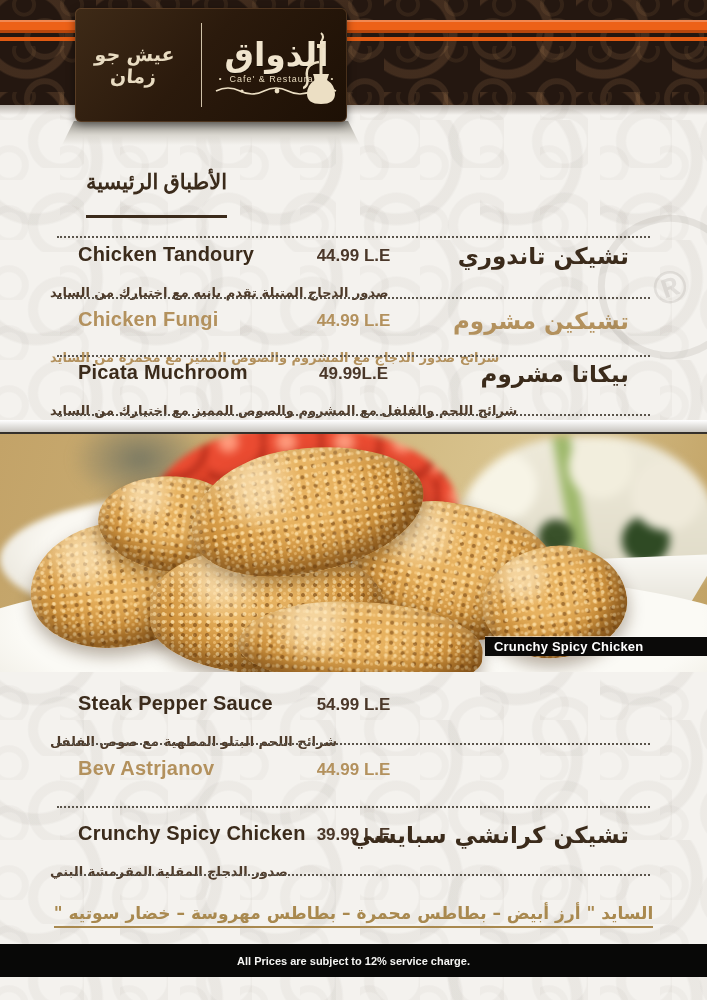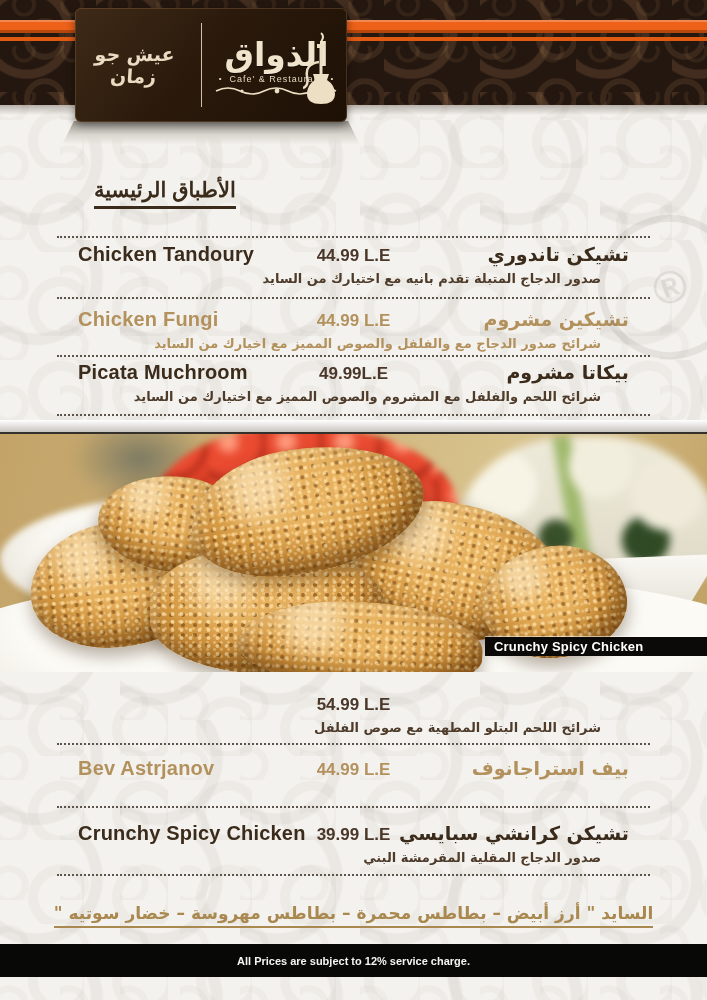--- a/index.html
+++ b/index.html
@@ -38,30 +38,30 @@
   .logo-block{flex:1;display:flex;flex-direction:column;align-items:center;position:relative;padding-top:4px;}
   .logo-ar{color:#f0e4cd;font-family:"DejaVu Sans",sans-serif;font-size:33px;font-weight:bold;
     line-height:34px;direction:rtl;letter-spacing:1px;text-shadow:0 1px 0 rgba(0,0,0,.5);text-align:right;}
   .hookah{position:absolute;right:10px;top:-2px;}
   .logo-sub{color:#e7dabd;font-size:9px;letter-spacing:1px;margin-top:2px;display:flex;align-items:center;gap:7px;}
   .orn-dot{font-size:8px;}
   .flourish{margin-top:1px;}
   
   .titles{position:absolute;left:78px;top:162px;width:551px;display:flex;justify-content:space-between;align-items:flex-end;}
   .title-en{margin:0;font-size:24px;font-weight:bold;color:#3b2b1b;border-bottom:3px solid #3b2b1b;padding-bottom:4px;}
-  .title-ar{margin:16px;font-size:21px;font-weight:bold;color:#3b2b1b;border-bottom:3px solid #3b2b1b;
-    padding-bottom:4px;direction:rtl;font-family:Liberation Sans, sans-serif;}
+  .title-ar{margin:8px;font-size:21px;font-weight:bold;color:#3b2b1b;border-bottom:3px solid #3b2b1b;
+    padding-bottom:20px;direction:rtl;font-family:Liberation Serif, serif;}
   
   .rule{position:absolute;left:57px;right:57px;border-top:2px dotted #5a544b;height:0;}
   .item{position:absolute;left:78px;width:551px;}
   .item .row{position:relative;height:26px;}
   .nm{position:absolute;left:0;top:0;font-size:20px;font-weight:bold;letter-spacing:0.2px;}
   .pr{position:absolute;left:50%;transform:translateX(-50%);top:3px;font-size:17px;font-weight:bold;}
-  .arname{position:absolute;right:0;top:0;font-size:19px;font-weight:bold;direction:rtl;font-family:"DejaVu Sans",sans-serif;}
-  .desc{margin-top:2px;text-align:right;transform:translateX(-28px);font-size:13px;font-weight:bold;
+  .arname{position:absolute;right:0;top:0;font-size:23px;font-weight:bold;direction:rtl;font-family:"DejaVu Sans",sans-serif;}
+  .desc{margin-top:16px;text-align:left;transform:translateX(-28px);font-size:13px;font-weight:bold;
     direction:rtl;font-family:"DejaVu Sans",sans-serif;}
   .ink .nm,.ink .arname{color:#3b2b1b;}
   .ink .pr{color:#4a3729;}
   .ink .desc{color:#4e3b2a;}
   .tan .nm,.tan .arname,.tan .pr,.tan .desc{color:#b3915d;}
   
   .photo-bevel{position:absolute;left:0;top:420px;width:707px;height:12px;
     background:linear-gradient(#ffffff,#c7c4be);border-bottom:2px solid #34302b;}
   .photo{position:absolute;left:0;top:434px;width:707px;height:238px;overflow:hidden;
     background:linear-gradient(105deg,#c3a368 0%, #cbb076 35%, #d9c48f 68%, #c0a062 100%);}
@@ -179,21 +179,21 @@
     </div>
     <div class="desc">صدور الدجاج المتبلة تقدم بانيه مع اختيارك من السايد</div>
   </div>
   <div class="rule" style="top:297px"></div>
   <div class="item tan" style="top:308px">
     <div class="row">
       <span class="nm">Chicken Fungi</span>
       <span class="pr">44.99 L.E</span>
       <span class="arname">تشيكين مشروم</span>
     </div>
-    <div class="desc">شرائح صدور الدجاج مع والفلفل والصوص المميز مع اخيارك من السايد</div>
+    <div class="desc">شرائح صدور الدجاج مع المشروم والصوص المميز مع محمرة من السايد</div>
   </div>
   <div class="rule" style="top:355px"></div>
   <div class="item ink" style="top:361px">
     <div class="row">
       <span class="nm">Picata Muchroom</span>
       <span class="pr">49.99L.E</span>
       <span class="arname">بيكاتا مشروم</span>
     </div>
     <div class="desc">شرائح اللحم والفلفل مع المشروم والصوص المميز مع اختيارك من السايد</div>
   </div>
@@ -215,30 +215,30 @@
     <div class="chick c4"></div>
     <div class="chick c7"></div>
     <div class="chick c1"></div>
     <div class="caption-bar">
       <span>Crunchy Spicy Chicken</span>
     </div>
   </div>
 
   <div class="item ink" style="top:692px">
     <div class="row">
+      <span class="nm">Steak Pepper Sauce</span>
       <span class="pr">54.99 L.E</span>
     </div>
     <div class="desc">شرائح اللحم البتلو المطهية مع صوص الفلفل</div>
   </div>
   <div class="rule" style="top:743px"></div>
   <div class="item tan" style="top:757px">
     <div class="row">
       <span class="nm">Bev Astrjanov</span>
       <span class="pr">44.99 L.E</span>
-      <span class="arname">بيف استراجانوف</span>
     </div>
   </div>
   <div class="rule" style="top:806px"></div>
   <div class="item ink" style="top:822px">
     <div class="row">
       <span class="nm">Crunchy Spicy Chicken</span>
       <span class="pr">39.99 L.E</span>
       <span class="arname">تشيكن كرانشي سبايسي</span>
     </div>
     <div class="desc">صدور الدجاج المقلية المقرمشة البني</div>

